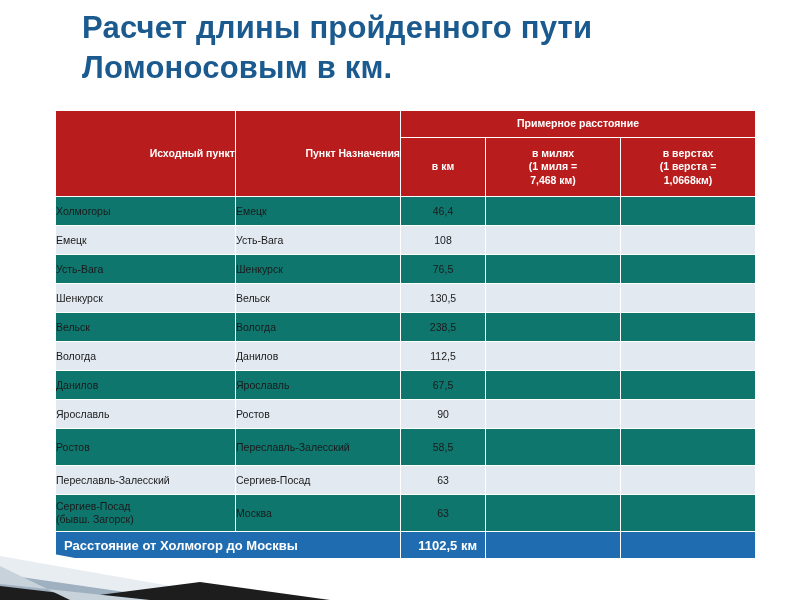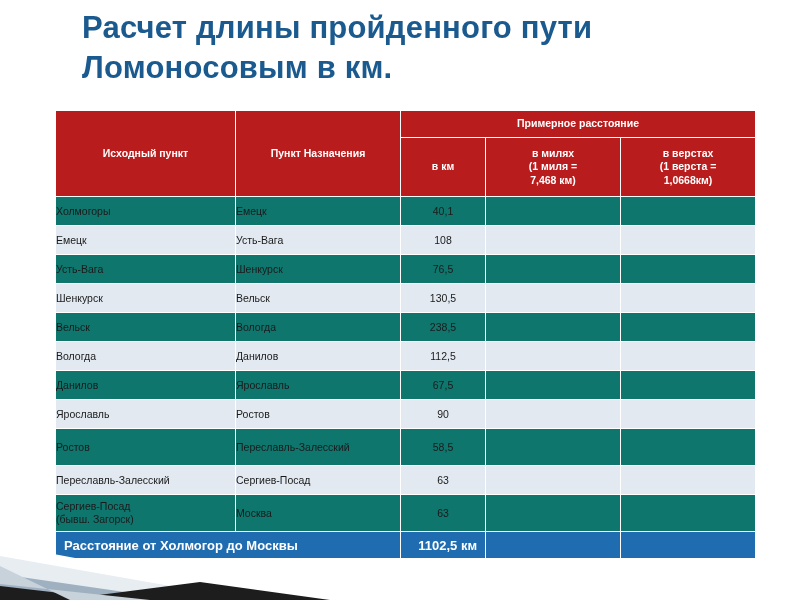--- a/index.html
+++ b/index.html
@@ -55,20 +55,21 @@
     text-align: center;
     vertical-align: middle;
     font-size: 10.5px;
     line-height: 1.3;
   }
   .hdr-top {
     height: 26px;
   }
   .hdr-main {
     height: 84px;
+    text-align: right;
   }
   .hdr-sub {
     height: 58px;
     padding: 2px 3px;
   }
 
   td.cell {
     height: 28px;
     vertical-align: middle;
     padding: 2px 8px;
@@ -137,21 +138,21 @@
           <div class="two-line">в верстах</div>
           <div class="two-line">(1 верста =</div>
           <div class="two-line">1,0668км)</div>
         </th>
       </tr>
     </thead>
     <tbody>
       <tr class="odd">
         <td class="cell">Холмогоры</td>
         <td class="cell">Емецк</td>
-        <td class="cell num">40,1</td>
+        <td class="cell num">46,4</td>
         <td class="cell num"></td>
         <td class="cell num"></td>
       </tr>
       <tr class="even">
         <td class="cell">Емецк</td>
         <td class="cell">Усть-Вага</td>
         <td class="cell num">108</td>
         <td class="cell num"></td>
         <td class="cell num"></td>
       </tr>

